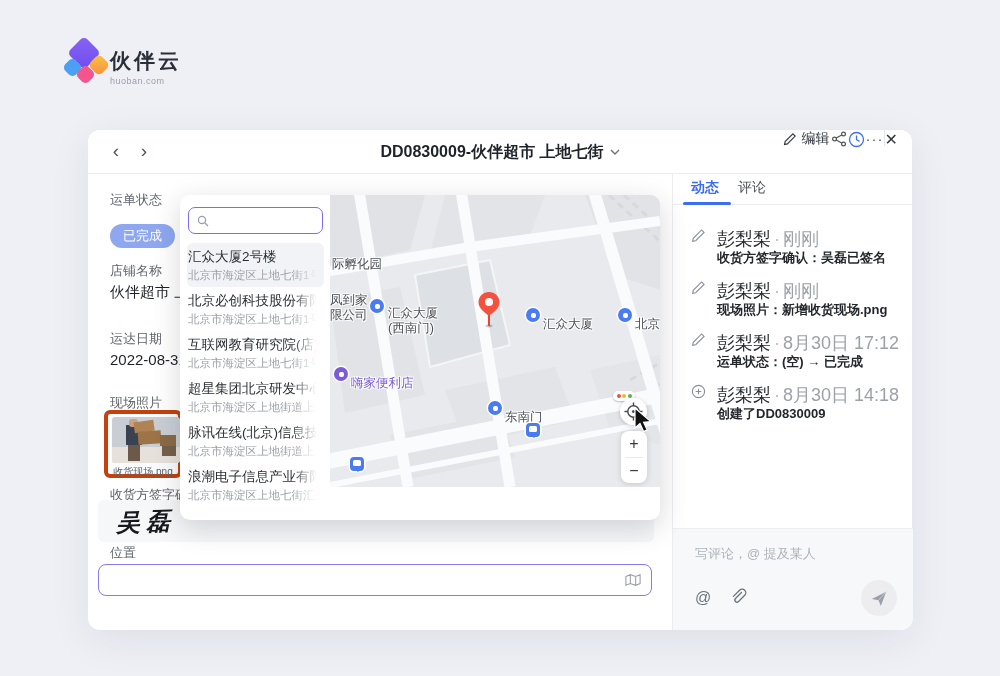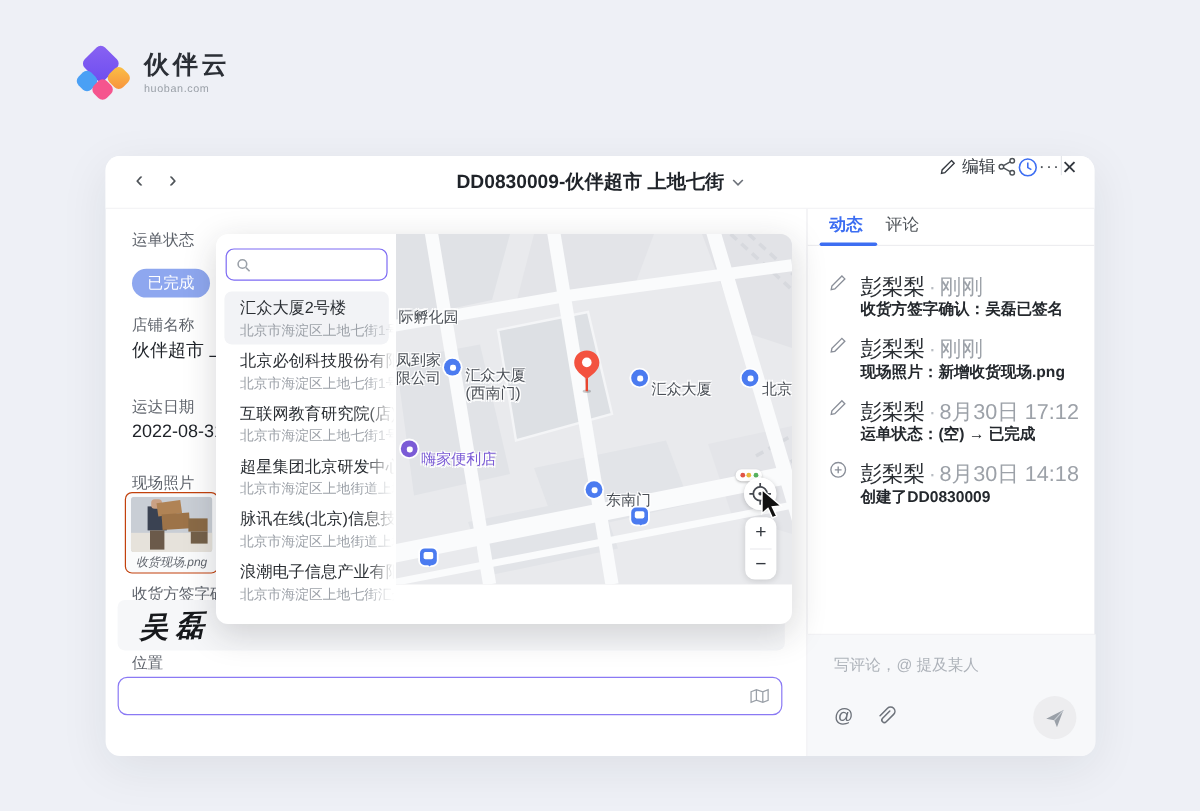--- a/index.html
+++ b/index.html
@@ -3,21 +3,21 @@
 <meta charset="utf-8">
 <style>
   * { margin:0; padding:0; box-sizing:border-box; }
   html,body { width:1000px; height:676px; }
   body {
     font-family:"Liberation Sans","DejaVu Sans",sans-serif;
     background:#eef0f6; position:relative; overflow:hidden;
     color:#1f2329;
   }
   
-  .logo { position:absolute; left:64px; top:40px; display:flex; align-items:flex-start; gap:10px; }
+  .logo { position:absolute; left:64px; top:40px; display:flex; align-items:flex-end; }
   .logo-mark { position:relative; width:46px; height:46px; }
   .logo-mark i { position:absolute; border-radius:5px; transform:rotate(45deg); }
   .lm-purple { width:24px; height:24px; left:8px; top:1px;  background:linear-gradient(135deg,#8a63f2,#6d4df0); }
   .lm-blue   { width:15px; height:15px; left:1px;  top:20px; background:#4aa0f5; }
   .lm-pink   { width:15px; height:15px; left:14px; top:27px; background:#f5558e; }
   .lm-orange { width:16px; height:16px; left:27px; top:17px; background:linear-gradient(135deg,#fbc346,#f78f3d); }
   .logo-text { display:flex; flex-direction:column; }
   .logo-name { font-size:21px; font-weight:bold; color:#2b2f36; letter-spacing:3px; }
   .logo-domain { font-size:9px; color:#9aa0a8; letter-spacing:.5px; margin-top:1px; }
 
@@ -38,36 +38,36 @@
   .hdr-more { font-size:15px; color:#4e5358; letter-spacing:1px; cursor:pointer; }
   .hdr-sep { width:1px; height:16px; background:#e4e6ea; }
   .hdr-close { font-size:16px; color:#33383f; cursor:pointer; }
 
   
   .fl-label { position:absolute; left:22px; font-size:13px; color:#5f646c; }
   .badge { position:absolute; left:22px; top:94px; background:#8ea7ef; color:#fff; font-size:13px;
     padding:3px 13px; border-radius:999px; }
   .f-value { position:absolute; left:22px; font-size:15px; color:#1f2329; }
   .photo-card { position:absolute; left:16px; top:280px; width:78px; height:68px; background:#fafbfc;
-    border:1px solid #c2410c; border-radius:6px; padding:3px 4px 2px; cursor:pointer;font-style:italic; }
+    border:4px solid #c2410c; border-radius:6px; padding:3px 4px 2px; cursor:pointer; }
   .photo-card svg { display:block; border-radius:3px; }
   .photo-cap { font-size:10px; color:#5f646c; text-align:center; margin-top:2px; white-space:nowrap; overflow:hidden; }
   .sign-strip { position:absolute; left:10px; top:370px; width:556px; height:42px; background:#f6f7f9; border-radius:6px; }
   .sign-text { position:absolute; left:18px; top:6px; font-family:"DejaVu Serif",serif; font-style:italic;
     font-size:24px; font-weight:bold; color:#17191c; letter-spacing:6px; transform:rotate(-2deg); }
   .loc-input { position:absolute; left:10px; top:434px; width:554px; height:32px; border:1.5px solid #8a79f4;
     border-radius:8px; background:#fff; display:flex; align-items:center; justify-content:flex-end; padding-right:10px; }
 
   
   .picker { position:absolute; left:92px; top:65px; width:480px; height:325px; background:#fff;
     border-radius:10px; box-shadow:0 8px 28px rgba(31,35,41,.18); z-index:10; overflow:hidden; }
   .pk-search { position:absolute; left:8px; top:12px; width:135px; height:27px; border:1.5px solid #7d6bf3;
     border-radius:7px; background:#fff; display:flex; align-items:center; padding-left:8px; gap:5px; }
   .pk-search input { border:none; outline:none; width:90px; font-size:13px; font-family:inherit; }
-  .pk-row { position:absolute; left:16px; width:150px; height:44px; padding:5px 0 0 4px; cursor:pointer; }
+  .pk-row { position:absolute; left:4px; width:150px; height:44px; padding:5px 0 0 4px; cursor:pointer; }
   .pk-row-hl { position:absolute; left:7px; width:137px; height:44px; background:#f2f3f6; border-radius:6px; }
   .pk-title { font-size:13.5px; color:#2a2e33; white-space:nowrap; overflow:hidden; width:130px; display:block;
     -webkit-mask-image:linear-gradient(90deg,#000 80%,transparent 99%); mask-image:linear-gradient(90deg,#000 80%,transparent 99%); }
   .pk-sub { font-size:11.5px; color:#9ca1a8; white-space:nowrap; overflow:hidden; width:130px; display:block; margin-top:2px;
     -webkit-mask-image:linear-gradient(90deg,#000 80%,transparent 99%); mask-image:linear-gradient(90deg,#000 80%,transparent 99%); }
   .pk-map { position:absolute; left:150px; top:0; width:330px; height:292px; overflow:hidden; background:#e9eaed; }
   .pk-footer { position:absolute; left:0; bottom:0; width:480px; height:33px; background:#fff; }
   .btn { position:absolute; top:3px; height:27px; border-radius:6px; font-size:13.5px; text-align:center;
     line-height:27px; cursor:pointer; }
   .btn-cancel { left:338px; width:66px; background:#f2f3f5; color:#33383f; }

